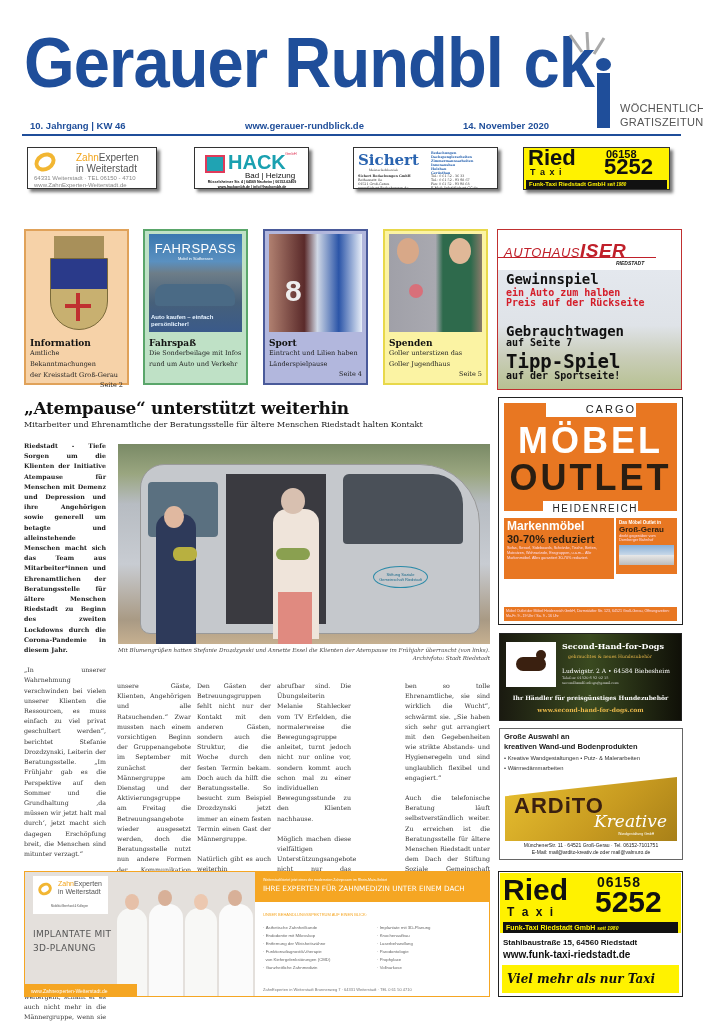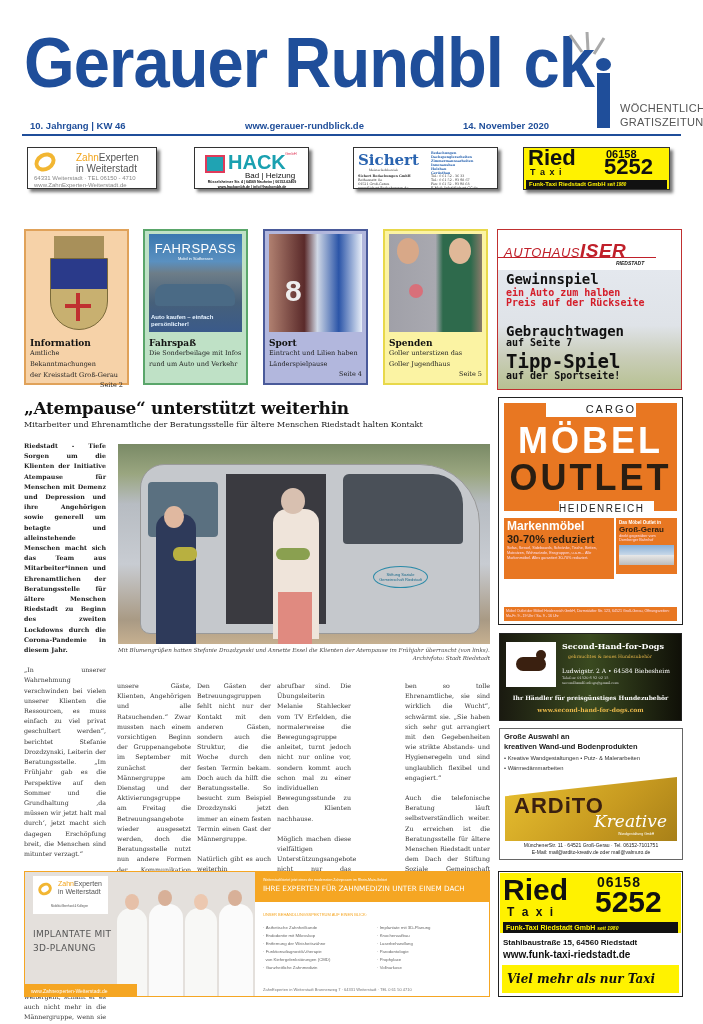--- a/index.html
+++ b/index.html
@@ -211,21 +211,21 @@
   <p>ben so tolle Ehrenamtliche, sie sind wirklich die Wucht“, schwärmt sie. „Sie haben sich sehr gut arrangiert mit den Gegebenheiten wie strikte Abstands- und Hygieneregeln und sind unglaublich flexibel und engagiert.“</p>
   <p>Auch die telefonische Beratung läuft selbstverständlich weiter. Zu erreichen ist die Beratungsstelle für ältere Menschen Riedstadt unter dem Dach der Stiftung Soziale Gemeinschaft Riedstadt unter Tel. 06158-2579. Mail: info@beratungsstelle-riedstadt.de.</p>
   <div style="text-align:right">ggr</div>
 </div>
 
 <div class="abs" style="left:498px;top:397px;width:185px;height:228px;background:#fff;border:1px solid #222">
   <div class="abs" style="left:5px;top:5px;width:173px;height:108px;background:#e87722"></div>
   <div class="abs" style="left:47px;top:3px;width:90px;height:16px;background:#fff;text-align:right;font-family:'Liberation Sans',sans-serif;font-size:11px;letter-spacing:2px;color:#222;line-height:16px">CARGO</div>
   <div class="abs" style="left:0;top:25px;width:183px;text-align:center;font-family:'Liberation Sans',sans-serif;font-weight:bold;font-size:36px;color:#fff;letter-spacing:3px;line-height:36px">MÖBEL</div>
   <div class="abs" style="left:0;top:62px;width:183px;text-align:center;font-family:'Liberation Sans',sans-serif;font-weight:bold;font-size:36px;color:#2a1e12;letter-spacing:3px;line-height:36px">OUTLET</div>
-  <div class="abs" style="left:60px;top:103px;width:95px;height:15px;background:#fff;text-align:left;font-family:'Liberation Sans',sans-serif;font-size:10px;letter-spacing:1.5px;color:#222;line-height:15px">HEIDENREICH</div>
+  <div class="abs" style="left:44px;top:103px;width:95px;height:15px;background:#fff;text-align:right;font-family:'Liberation Sans',sans-serif;font-size:10px;letter-spacing:1.5px;color:#222;line-height:15px">HEIDENREICH</div>
   <div class="abs" style="left:5px;top:120px;width:110px;height:61px;background:#e87722;padding:2px 3px">
     <div style="font-family:'Liberation Sans',sans-serif;font-weight:bold;font-size:12px;color:#fff;line-height:13px">Markenmöbel</div>
     <div style="font-family:'Liberation Sans',sans-serif;font-weight:bold;font-size:11px;color:#2a1e12;line-height:13px">30-70% reduziert</div>
     <div style="font-family:'Liberation Sans',sans-serif;font-size:3.8px;line-height:5px;color:#fde">Sofas, Sessel, Sideboards, Schränke, Tische, Betten, Matratzen, Wohnwände, Essgruppen, u.a.m... Alle Markenmöbel. Alles garantiert 30-70% reduziert.</div>
   </div>
   <div class="abs" style="left:117px;top:120px;width:61px;height:56px;background:#e87722;padding:2px 3px">
     <div style="font-family:'Liberation Sans',sans-serif;font-weight:bold;font-size:4.5px;color:#fff">Das Möbel Outlet in</div>
     <div style="font-family:'Liberation Sans',sans-serif;font-weight:bold;font-size:8px;color:#2a1e12">Groß-Gerau</div>
     <div style="font-family:'Liberation Sans',sans-serif;font-size:3.8px;color:#fde">direkt gegenüber vom Dornberger Bahnhof</div>
     <div style="margin-top:3px;height:20px;background:linear-gradient(#8ab0d8 0,#c8d8e8 50%,#e8e8e8 50%,#bbb 100%)"></div>

